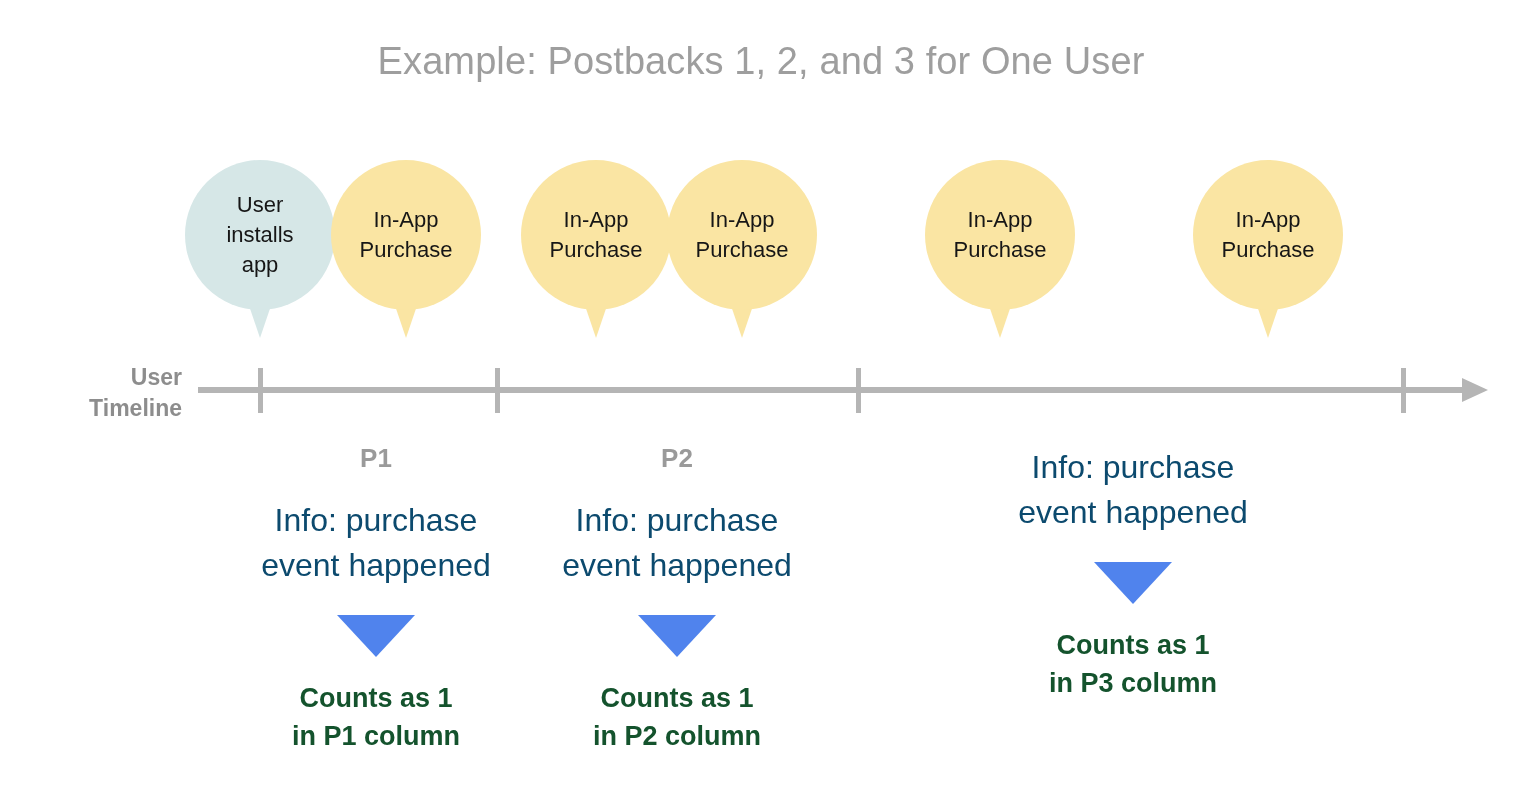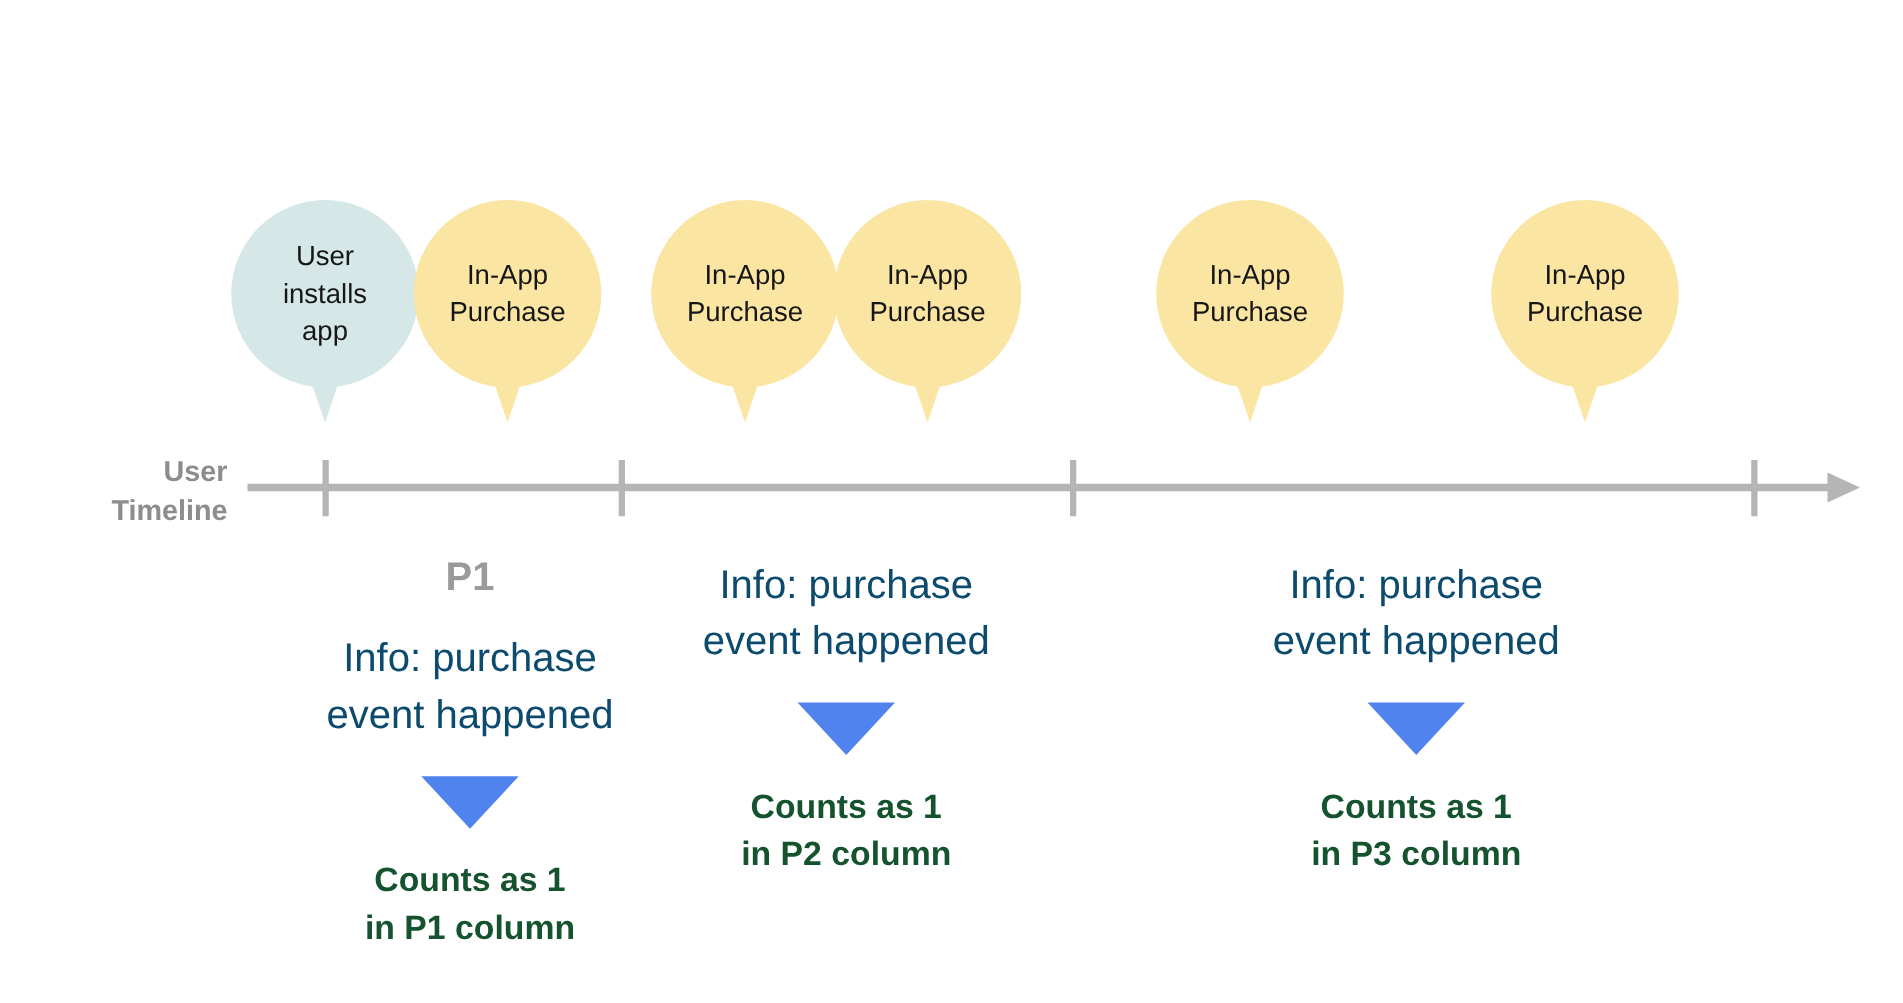--- a/index.html
+++ b/index.html
@@ -130,21 +130,21 @@
   }
 
   
   .group {
     position: absolute;
     top: 445px;
     width: 360px;
     text-align: center;
   }
   .group .pname {
-    font-size: 32px;
+    font-size: 26px;
     font-weight: 700;
     color: #9a9a9a;
     line-height: 1;
     margin-bottom: 27px;
   }
   .group .info {
     font-size: 32px;
     font-weight: 400;
     color: #0c4a6e;
     line-height: 1.4;
@@ -165,20 +165,21 @@
     color: #14532d;
     line-height: 1.42;
     white-space: pre-line;
   }
 </style>
 </head>
 <body>
 
 <div id="canvas">
 
+  <div class="title">Example: Postbacks 1, 2, and 3 for One User</div>
 
   <div class="bubbles">
 
     <div class="bubble teal" style="left:185px; top:160px;">
       <div class="tail"></div>
       <div class="disc"></div>
       <div class="label">User
 installs
 app</div>
     </div>
@@ -231,20 +232,21 @@
   <div class="group" style="left:196px;">
     <div class="pname">P1</div>
     <div class="info">Info: purchase
 event happened</div>
     <div class="tri"></div>
     <div class="counts">Counts as 1
 in P1 column</div>
   </div>
 
   <div class="group" style="left:497px;">
+    <div class="pname">P2</div>
     <div class="info">Info: purchase
 event happened</div>
     <div class="tri"></div>
     <div class="counts">Counts as 1
 in P2 column</div>
   </div>
 
   <div class="group" style="left:953px;">
     <div class="info">Info: purchase
 event happened</div>

